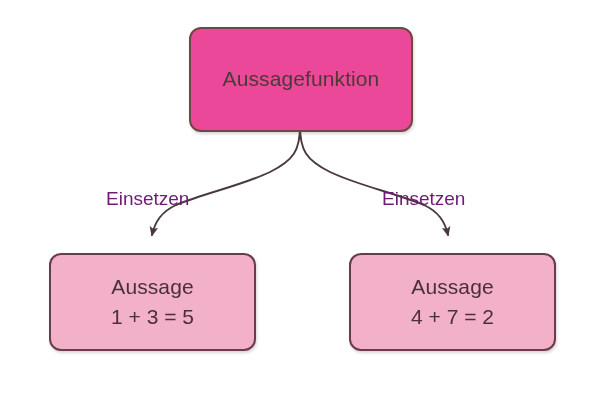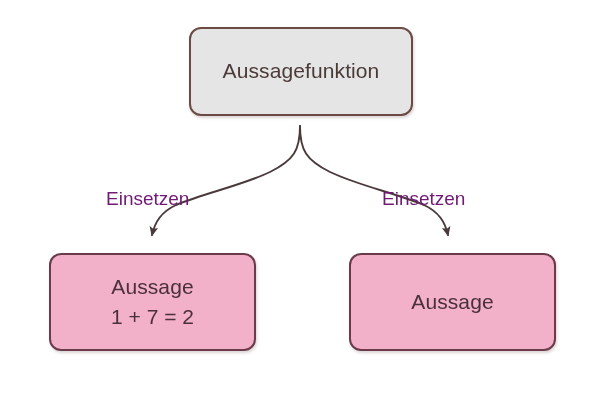--- a/index.html
+++ b/index.html
@@ -55,22 +55,22 @@
   .node-formula .var {
     font-style: italic;
   }
   .node-formula .op {
     font-style: normal;
   }
   #node-root {
     left: 189px;
     top: 27px;
     width: 224px;
-    height: 89px;
-    background: #e5e5e5;
+    height: 105px;
+    background: #ec4899;
     border-color: #6b4a44;
     color: #4a3a38;
   }
   #node-left {
     left: 49px;
     top: 253px;
     width: 207px;
     height: 98px;
     background: #f2b0c9;
     border-color: #6b3b4c;
@@ -116,24 +116,25 @@
 
     <path d="M 300 126 C 300 150 306 160 330 172 C 357 185 395 193 424 205 C 439 212 445 222 448 235" fill="none" stroke="#4a3a3c" stroke-width="1.9" stroke-linecap="round" marker-end="url(#arrow-head)"></path>
   </svg>
 
   <div class="node" id="node-root">
     <div class="node-title">Aussagefunktion</div>
   </div>
 
   <div class="node" id="node-left">
     <div class="node-title">Aussage</div>
-    <div class="node-formula">1 + 7 = 2</div>
+    <div class="node-formula">1 + 3 = 5</div>
   </div>
 
   <div class="node" id="node-right">
     <div class="node-title">Aussage</div>
+    <div class="node-formula">4 + 7 = 2</div>
   </div>
 
   <div class="edge-label" id="edge-label-left">Einsetzen</div>
 
   <div class="edge-label" id="edge-label-right">Einsetzen</div>
 
 </div>
 
 </body></html>

